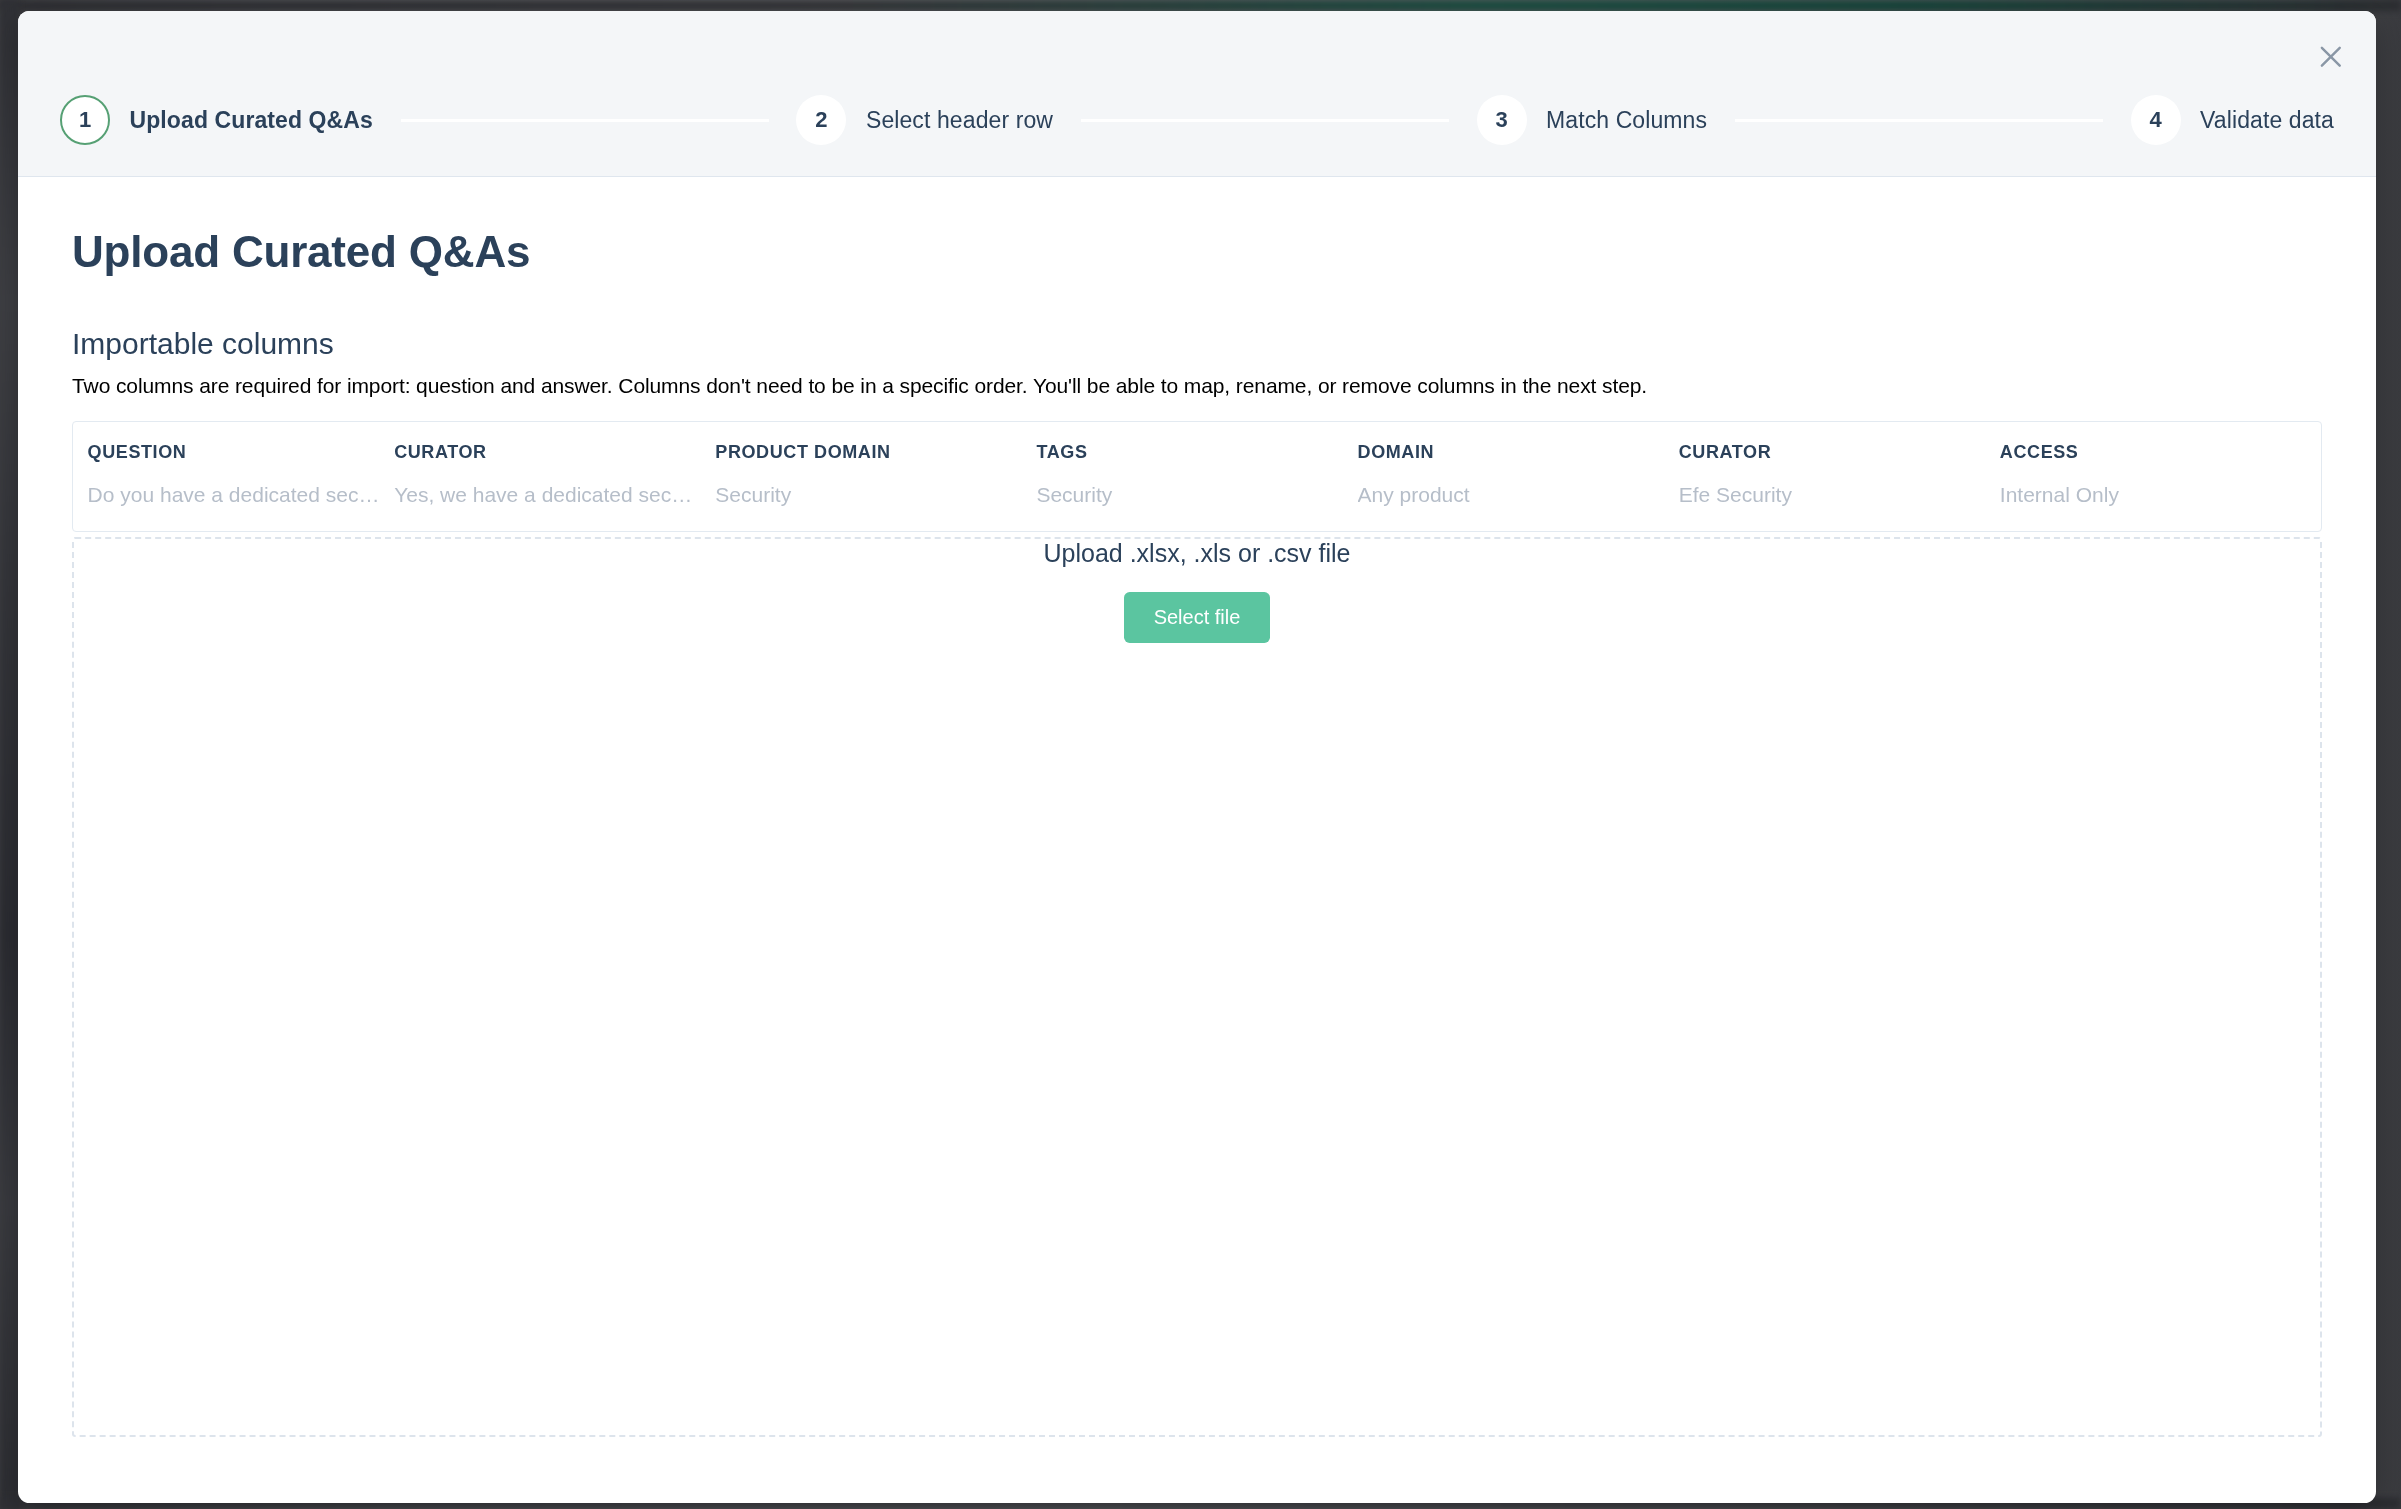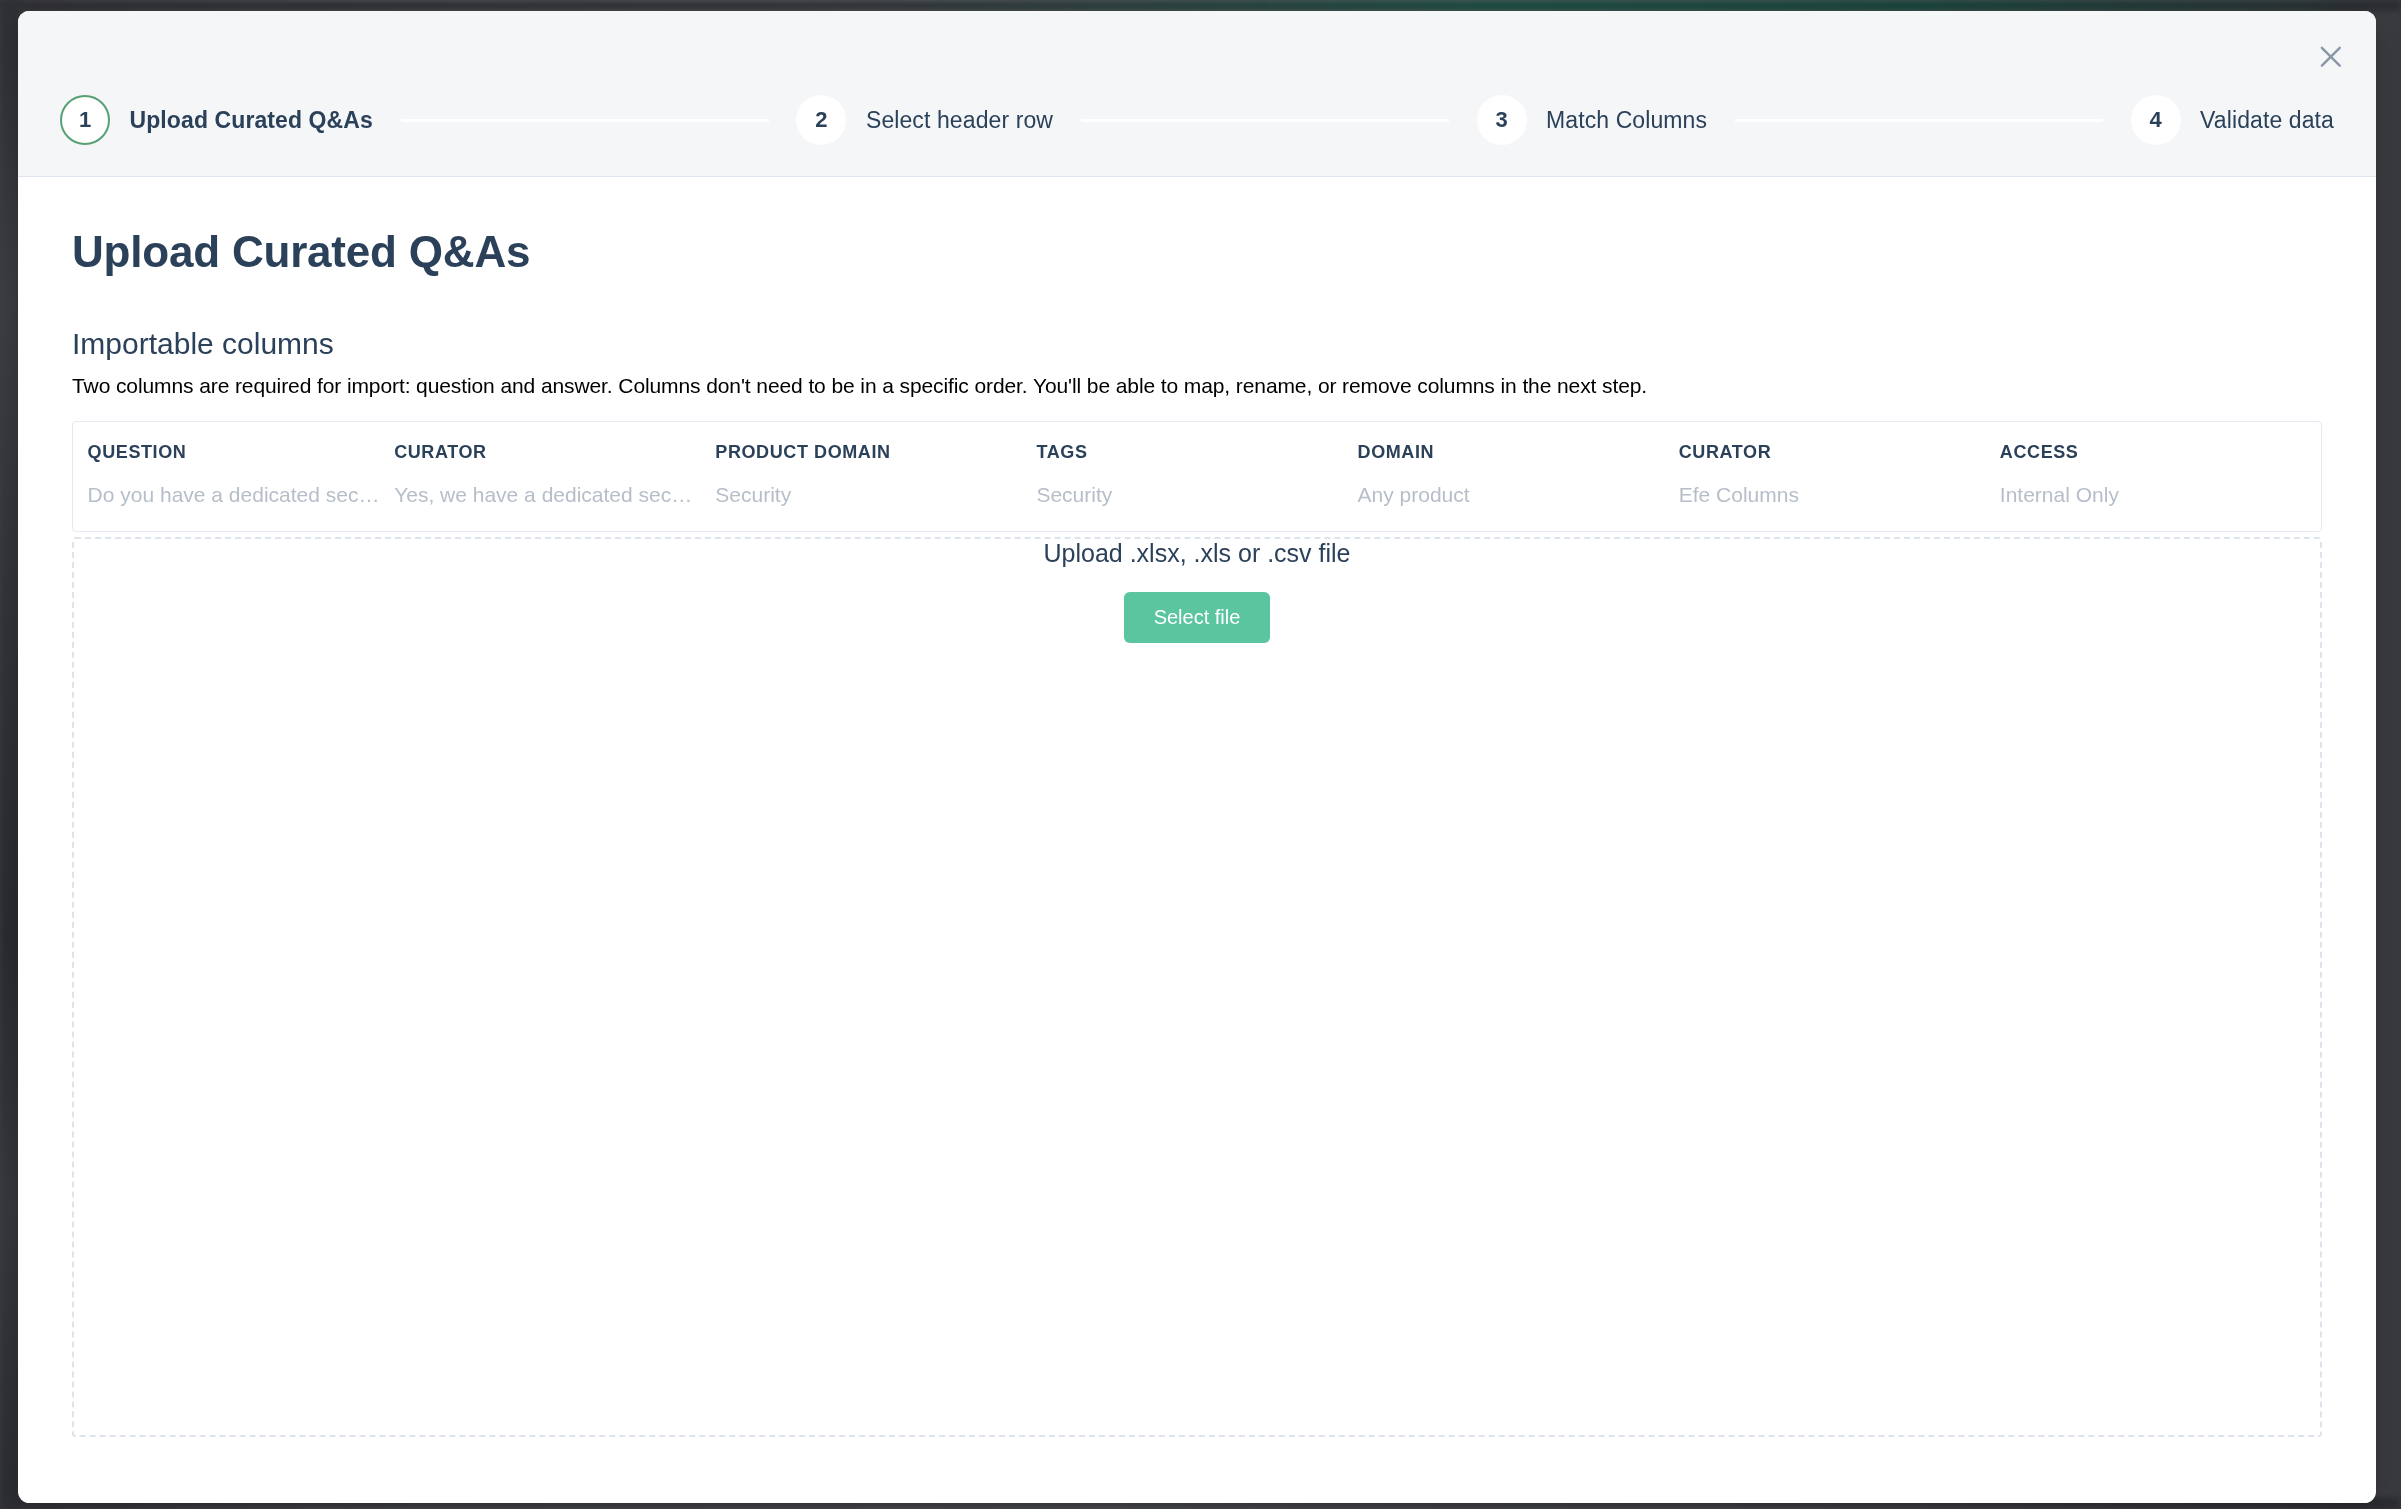--- a/index.html
+++ b/index.html
@@ -281,21 +281,21 @@
             <th>ACCESS</th>
           </tr>
         </thead>
         <tbody>
           <tr>
             <td>Do you have a dedicated security t…</td>
             <td>Yes, we have a dedicated security …</td>
             <td>Security</td>
             <td>Security</td>
             <td>Any product</td>
-            <td>Efe Columns</td>
+            <td>Efe Security</td>
             <td>Internal Only</td>
           </tr>
         </tbody>
       </table>
     </div>
 
     <div class="dropzone">
       <div class="dropzone-text">Upload .xlsx, .xls or .csv file</div>
       <button class="select-file-btn">Select file</button>
     </div>

